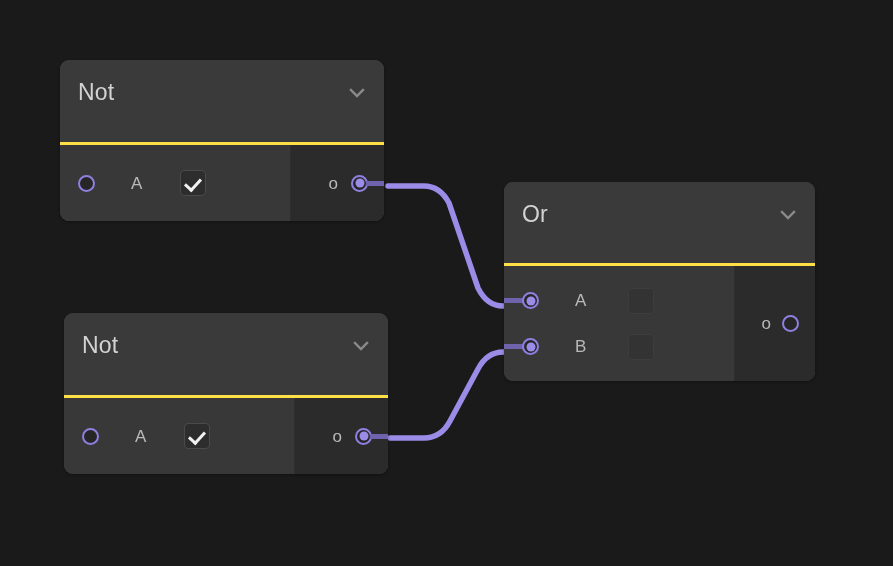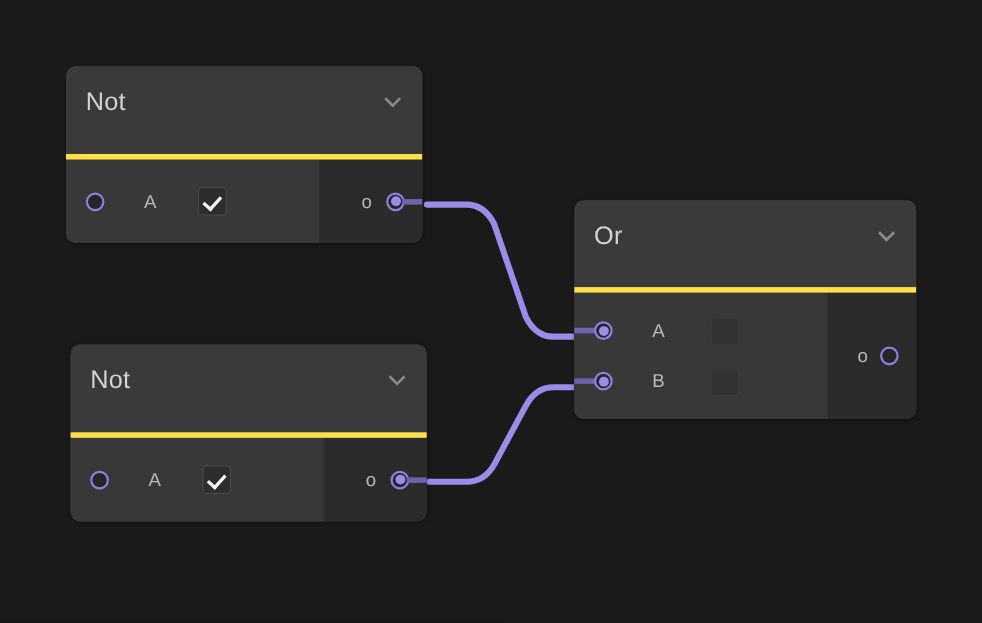--- a/index.html
+++ b/index.html
@@ -41,21 +41,21 @@
     box-shadow: 0 1px 3px rgba(0,0,0,0.35);
   }
 
   .node-header {
     position: relative;
     background: #3a3a3a;
     display: flex;
     align-items: flex-start;
     padding: 19px 18px 0 18px;
     box-sizing: border-box;
-    border-bottom: 5px solid #fde047;
+    border-bottom: 3px solid #fde047;
   }
 
   .node-title {
     color: #d2d2d2;
     font-size: 23px;
     line-height: 26px;
     font-weight: 400;
     letter-spacing: 0.2px;
     flex: 1 1 auto;
     white-space: nowrap;
@@ -254,21 +254,21 @@
       <div class="outputs-col">
         <div class="port-row out">
           <span class="port-label">o</span>
           <span class="port-dot connected"></span>
           <span class="stub stub-out"></span>
         </div>
       </div>
     </div>
   </div>
 
-  <div class="node node-or" style="left:522px; top:182px;">
+  <div class="node node-or" style="left:504px; top:182px;">
     <div class="node-header">
       <div class="node-title">Or</div>
       <svg class="chevron-icon" viewBox="0 0 18 14" xmlns="http://www.w3.org/2000/svg">
         <path d="M3 4 L9 10 L15 4" fill="none" stroke="#8a8a8a" stroke-width="2.4" stroke-linecap="square" stroke-linejoin="miter"></path>
       </svg>
     </div>
     <div class="node-body">
       <div class="inputs-col">
         <div class="port-row">
           <span class="stub stub-in"></span>

